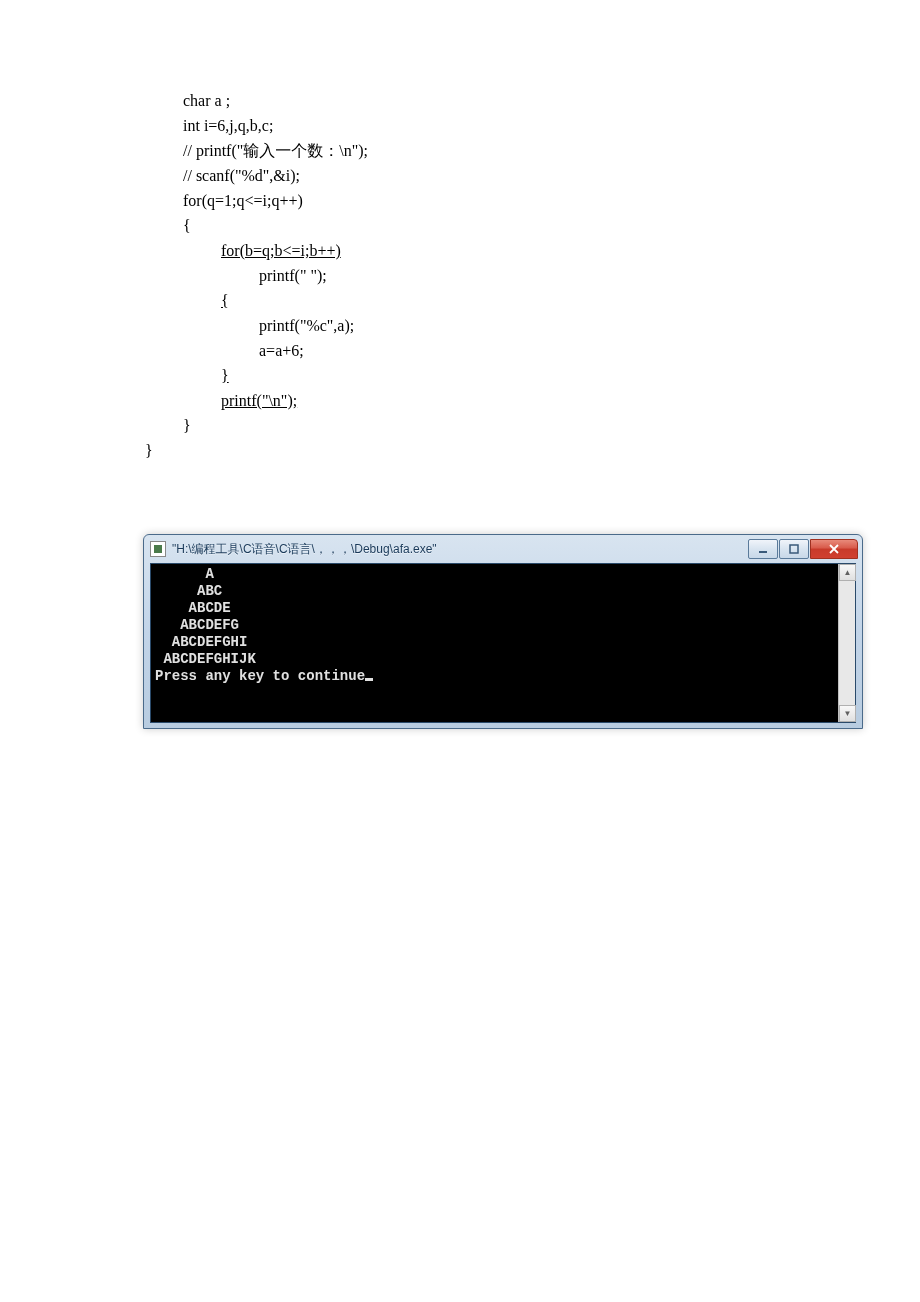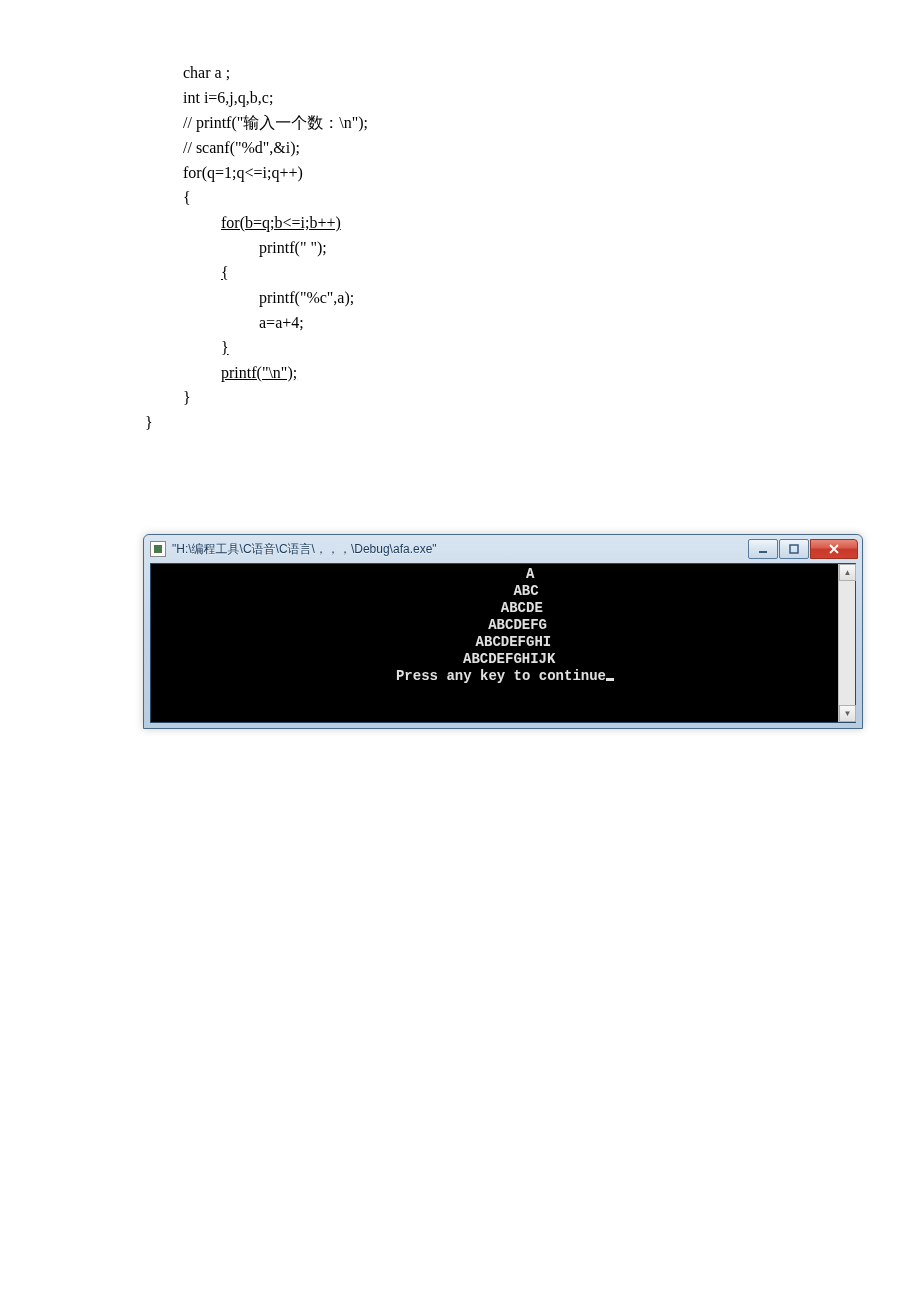--- a/index.html
+++ b/index.html
@@ -12,20 +12,21 @@
       font-family: "Times New Roman", serif;
       width: 920px;
       height: 1302px;
       position: relative;
     }
     .code-area {
       padding: 60px 0 0 183px;
       font-size: 16px;
       line-height: 25px;
       color: #000;
+      margin-top: 28px;
     }
     .code-line {
       white-space: pre;
     }
     .indent-1 { padding-left: 38px; text-decoration: underline; }
     .indent-2 { padding-left: 76px; }
     .close-brace { margin-left: -38px; }
 
     .console-window {
       position: absolute;
@@ -108,21 +109,20 @@
       background: #000;
       color: #e0e0e0;
       font-family: "Courier New", monospace;
       font-size: 14px;
       line-height: 17px;
       height: 100%;
       padding: 2px 0 0 4px;
       white-space: pre;
       overflow: hidden;
       font-weight: bold;
-      text-align: center;
     }
     .scrollbar {
       position: absolute;
       right: 0;
       top: 0;
       bottom: 0;
       width: 17px;
       background: #e8e8e8;
       border-left: 1px solid #c0c0c0;
     }
@@ -155,21 +155,21 @@
   <div class="code-line">char a ;</div>
   <div class="code-line">int i=6,j,q,b,c;</div>
   <div class="code-line">// printf("输入一个数：\n");</div>
   <div class="code-line">// scanf("%d",&amp;i);</div>
   <div class="code-line">for(q=1;q&lt;=i;q++)</div>
   <div class="code-line">{</div>
   <div class="code-line indent-1">for(b=q;b&lt;=i;b++)</div>
   <div class="code-line indent-2">printf(" ");</div>
   <div class="code-line indent-1">{</div>
   <div class="code-line indent-2">printf("%c",a);</div>
-  <div class="code-line indent-2">a=a+4;</div>
+  <div class="code-line indent-2">a=a+6;</div>
   <div class="code-line indent-1">}</div>
   <div class="code-line indent-1">printf("\n");</div>
   <div class="code-line">}</div>
   <div class="code-line close-brace">}</div>
 </div>
 
 <div class="console-window">
   <div class="titlebar">
     <div class="title-icon"></div>
     <div class="title-text">"H:\编程工具\C语音\C语言\，，，\Debug\afa.exe"</div>

